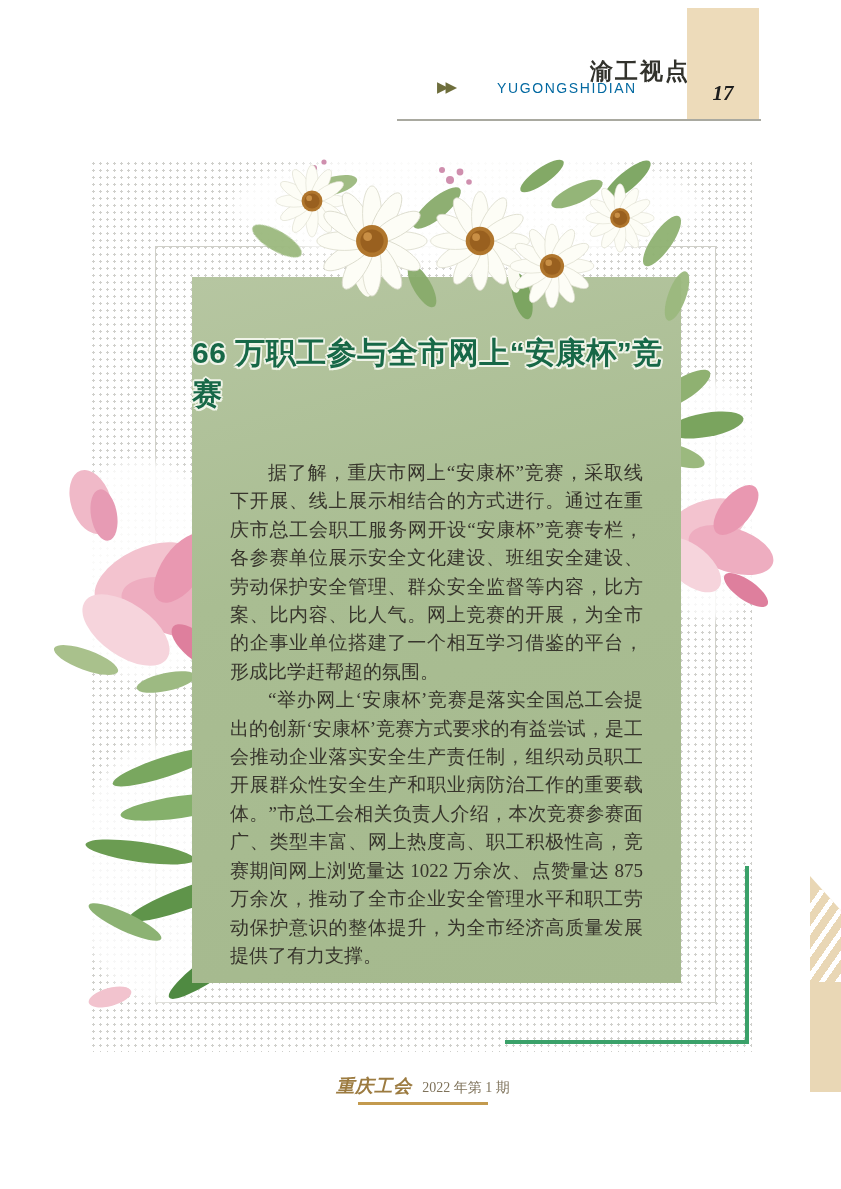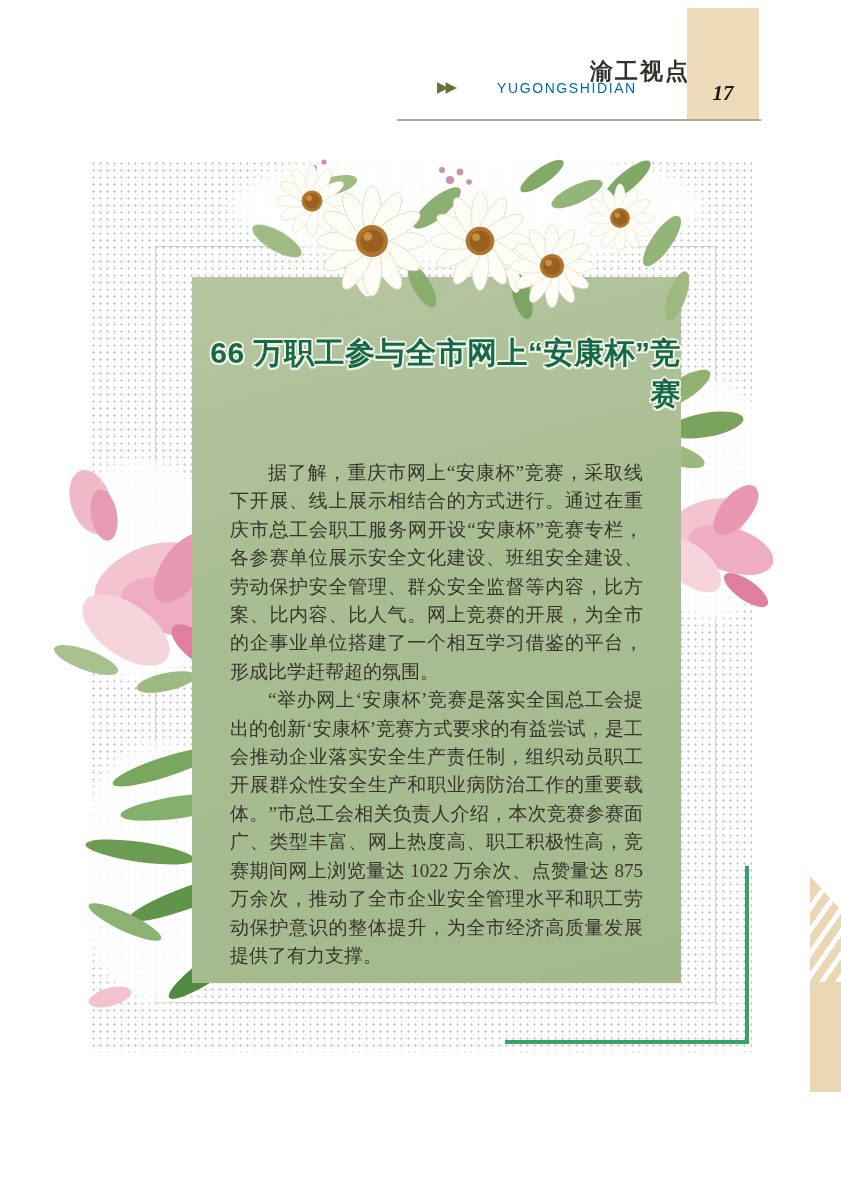--- a/index.html
+++ b/index.html
@@ -55,21 +55,21 @@
   .floral-bottom { left:70px;  top:712px; width:245px; height:305px; z-index:3; }
   .floral-top    { left:222px; top:146px; width:482px; height:196px; z-index:5; }
 
   
   .article-box {
     position:absolute; left:192px; top:277px; width:489px; height:706px;
     background:linear-gradient(165deg,#b6c6a1 0%,#a9bd92 40%,#a5b98e 100%);
     z-index:4;
   }
   .article-title {
-    margin-top:56px; text-align:right; font-size:30px; font-weight:bold;
+    margin-top:56px; text-align:left; font-size:30px; font-weight:bold;
     color:#176847; letter-spacing:0.5px;
     font-family:"Liberation Sans","DejaVu Sans",sans-serif;
     text-shadow:
       -1.5px -1.5px 0 #f0f4e8, 1.5px -1.5px 0 #f0f4e8,
       -1.5px  1.5px 0 #f0f4e8, 1.5px  1.5px 0 #f0f4e8,
        0 -1.8px 0 #f0f4e8, 0 1.8px 0 #f0f4e8,
       -1.8px 0 0 #f0f4e8, 1.8px 0 0 #f0f4e8;
   }
   .article-body {
     margin:44px 38px 0 38px; font-size:19px; line-height:28.4px;
@@ -234,14 +234,21 @@
     <use href="#daisy" transform="translate(90 55) scale(0.95)"></use>
     <use href="#daisy" transform="translate(150 95) scale(1.45)"></use>
     <use href="#daisy" transform="translate(258 95) scale(1.30)"></use>
     <use href="#daisy" transform="translate(330 120) scale(1.10)"></use>
     <use href="#daisy" transform="translate(398 72) scale(0.90)"></use>
   </svg>
 
   <div class="corner-bracket-green"></div>
   <div class="side-bar-tan"></div>
 
+  <div class="footer">
+    <div class="footer-line1">
+      <span class="footer-name">重庆工会</span>
+      <span class="footer-issue">2022 年第 1 期</span>
+    </div>
+    <div class="footer-rule"></div>
+  </div>
 
 </div>
 
 </body></html>

